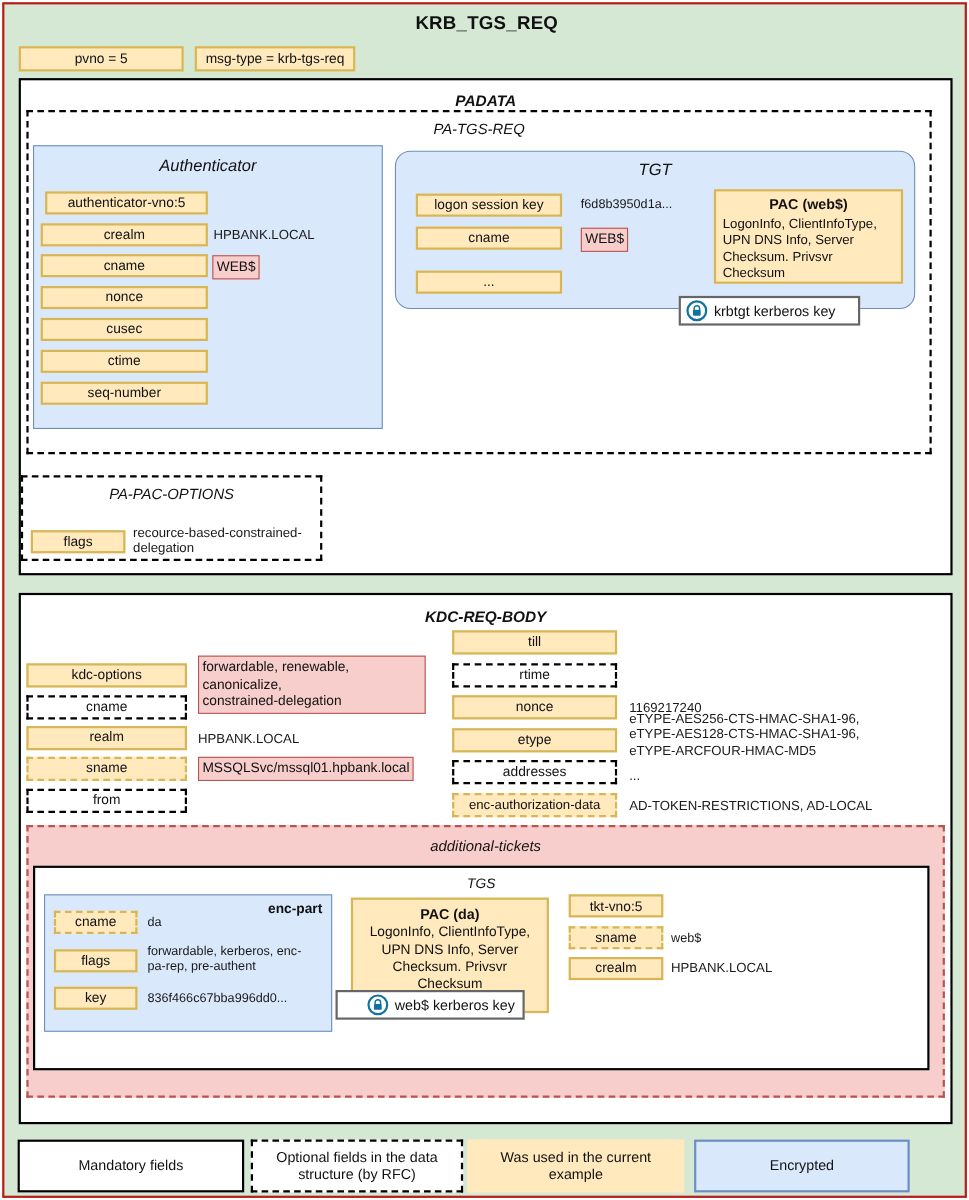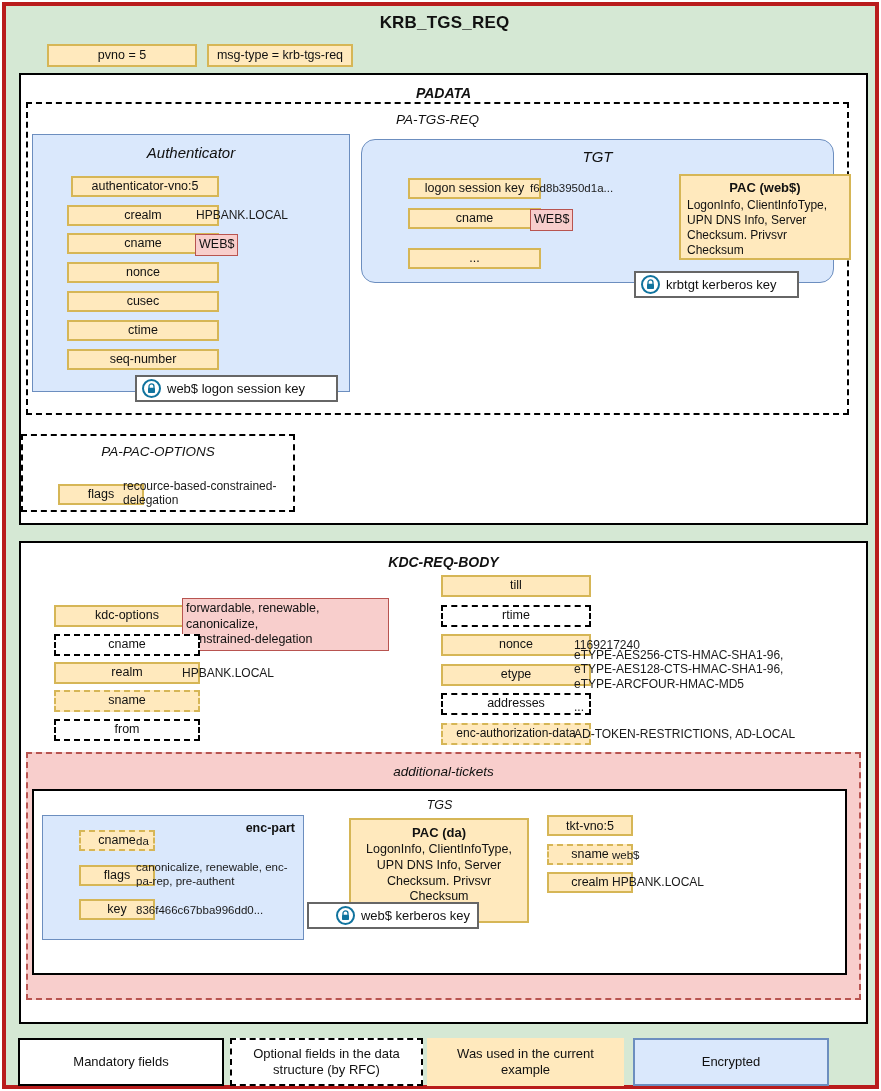--- a/index.html
+++ b/index.html
@@ -10,39 +10,38 @@
     background: #ffffff;
     color: #111111;
     overflow: hidden;
   }
 
   
   .msg-frame {
     position: absolute; left: 2px; top: 2px;
     width: 877px; height: 1087px;
     background: #d5e8d4;
-    border: 4px solid #b91c1c;
+    border: 2px solid #b91c1c;
   }
 
   .msg-title {
     position: absolute; left: 0; top: 7px; width: 877px;
     text-align: center; font-size: 17px; font-weight: bold;
     letter-spacing: .2px;
   }
 
   
   .chip {
     position: absolute;
     display: flex; align-items: center; justify-content: center;
     font-size: 12.5px; line-height: 1.1;
     background: #ffe9bd;
     border: 2px solid #d6b656;
     text-align: center;
     padding: 0 3px;
-    margin-left: 28px;
   }
   
   .chip.optional { background:#ffffff; border:2px dashed #000000; }
   
   .chip.optional-used { background:#ffe9bd; border:2px dashed #d6b656; }
 
   .note {
     position: absolute; font-size: 12px; line-height: 1.2;
     color: #1a1a1a; white-space: pre-line;
   }
@@ -152,29 +151,20 @@
   <div class="chip" style="left:33px; top:285px; width:152px; height:21px;">
     <span>cusec</span>
   </div>
   <div class="chip" style="left:33px; top:314px; width:152px; height:21px;">
     <span>ctime</span>
   </div>
   <div class="chip" style="left:33px; top:343px; width:152px; height:21px;">
     <span>seq-number</span>
   </div>
 
-  <div class="keytag" style="left:129px; top:369px; width:203px;">
-    <span class="lock">
-      <svg width="11" height="11" viewBox="0 0 11 11">
-        <path d="M3 5 V3.4 a2.5 2.5 0 0 1 5 0 V5" fill="none" stroke="#10739e" stroke-width="1.3"></path>
-        <rect x="2" y="4.7" width="7" height="5.3" rx="0.8" fill="#10739e"></rect>
-      </svg>
-    </span>
-    <span>web$ logon session key</span>
-  </div>
 
   <div class="enc round" style="left:355px; top:133px; width:473px; height:144px;">
     <div class="boxtitle" style="top:8px; font-size:15px;">TGT</div>
   </div>
 
   <div class="chip" style="left:374px; top:172px; width:133px; height:21px;">
     <span>logon session key</span>
   </div>
   <div class="note small" style="left:524px; top:176px;">f6d8b3950d1a...</div>
 
@@ -185,21 +175,21 @@
 
   <div class="chip" style="left:374px; top:242px; width:133px; height:21px;">
     <span>...</span>
   </div>
 
   <div class="chip" style="left:645px; top:168px; width:172px; height:86px; display:block; padding:5px 6px; text-align:left;">
     <div style="font-weight:bold; font-size:13px; text-align:center; margin-bottom:3px;">PAC (web$)</div>
     <div style="font-size:12px; line-height:1.25; text-align:left;">LogonInfo, ClientInfoType, UPN DNS Info, Server Checksum. Privsvr Checksum</div>
   </div>
 
-  <div class="keytag" style="left:628px; top:265px; width:165px;text-align:center;">
+  <div class="keytag" style="left:613px; top:265px; width:165px;text-align:center;">
     <span class="lock">
       <svg width="11" height="11" viewBox="0 0 11 11">
         <path d="M3 5 V3.4 a2.5 2.5 0 0 1 5 0 V5" fill="none" stroke="#10739e" stroke-width="1.3"></path>
         <rect x="2" y="4.7" width="7" height="5.3" rx="0.8" fill="#10739e"></rect>
       </svg>
     </span>
     <span>krbtgt kerberos key</span>
   </div>
 
   <div class="dbox" style="left:15px; top:428px; width:274px; height:78px;">
@@ -226,20 +216,21 @@
   </div>
 
   <div class="chip" style="left:20px; top:656px; width:146px; height:22px;">
     <span>realm</span>
   </div>
   <div class="note" style="left:176px; top:660px;">HPBANK.LOCAL</div>
 
   <div class="chip optional-used" style="left:20px; top:684px; width:146px; height:22px;">
     <span>sname</span>
   </div>
+  <div class="pinkval" style="left:176px; top:684px;">MSSQLSvc/mssql01.hpbank.local</div>
 
   <div class="chip optional" style="left:20px; top:713px; width:146px; height:22px;">
     <span>from</span>
   </div>
 
   <div class="chip" style="left:407px; top:569px; width:150px; height:22px;">
     <span>till</span>
   </div>
   <div class="chip optional" style="left:407px; top:599px; width:150px; height:22px;">
     <span>rtime</span>
@@ -279,21 +270,21 @@
   </div>
 
   <div class="chip optional-used" style="left:45px; top:824px; width:76px; height:21px;">
     <span>cname</span>
   </div>
   <div class="note small" style="left:130px; top:829px;">da</div>
 
   <div class="chip" style="left:45px; top:859px; width:76px; height:21px;">
     <span>flags</span>
   </div>
-  <div class="note small" style="left:130px; top:855px; width:160px;">canonicalize, renewable, enc-
+  <div class="note small" style="left:130px; top:855px; width:160px;">forwardable, kerberos, enc-
 pa-rep, pre-authent</div>
 
   <div class="chip" style="left:45px; top:893px; width:76px; height:21px;">
     <span>key</span>
   </div>
   <div class="note small" style="left:130px; top:898px;">836f466c67bba996dd0...</div>
 
   <div class="chip" style="left:315px; top:812px; width:180px; height:105px; display:block; padding:6px; text-align:center;">
     <div style="font-weight:bold; font-size:13px; margin-bottom:2px;">PAC (da)</div>
     <div style="font-size:12.5px; line-height:1.25;">LogonInfo, ClientInfoType, UPN DNS Info, Server Checksum. Privsvr Checksum</div>

